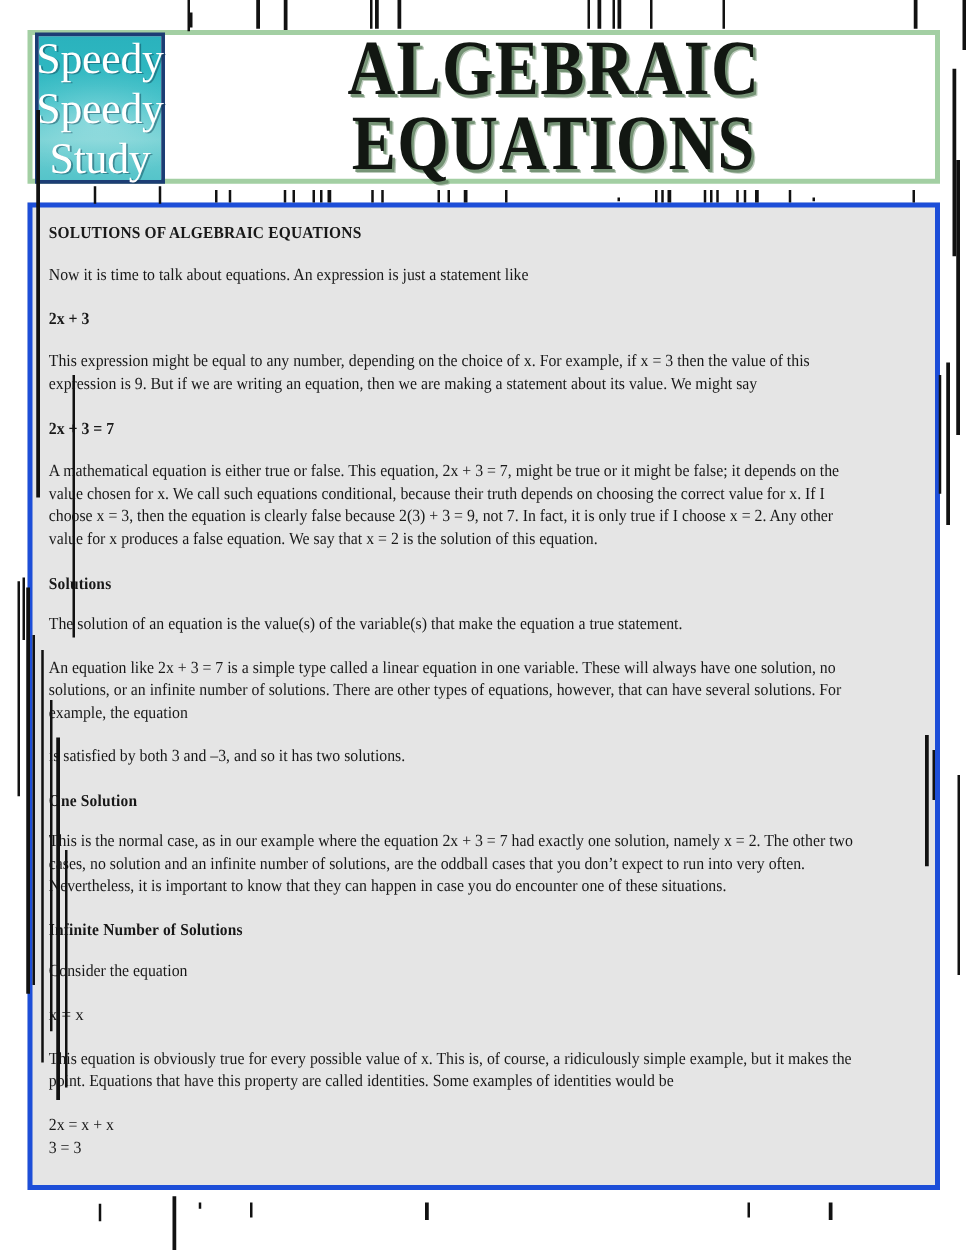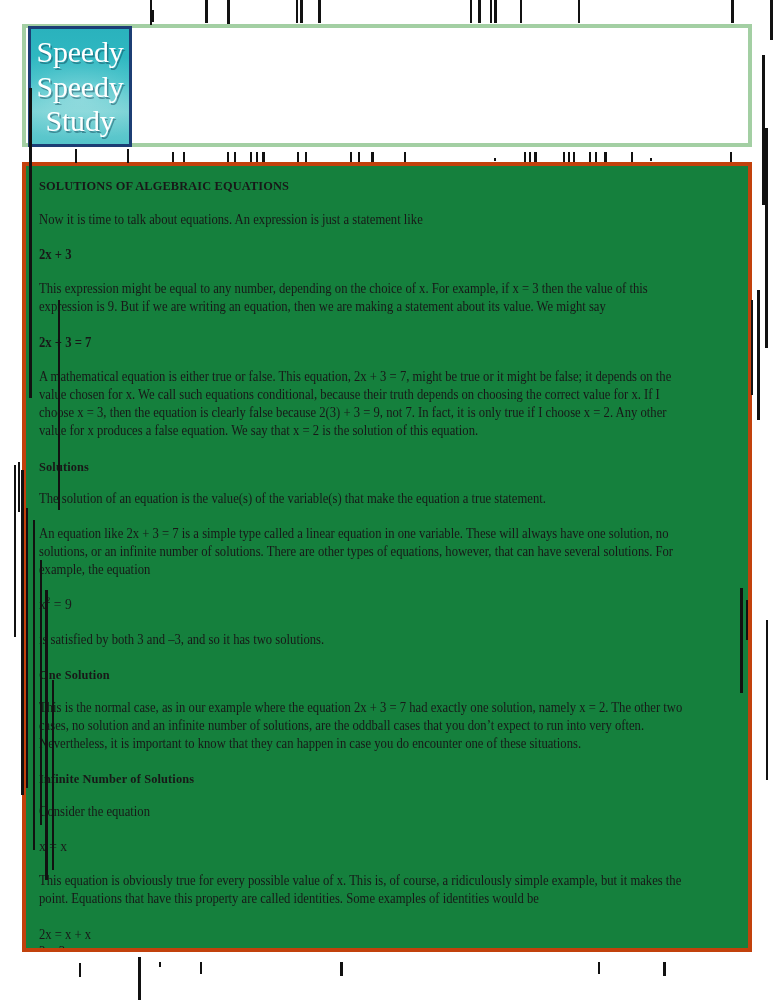--- a/index.html
+++ b/index.html
@@ -63,21 +63,21 @@
       linear-gradient(180deg, #2ab2bd 0%, #33bcc4 46%, #6ecfd2 72%, #55c4ca 100%);
     display: flex;
     flex-direction: column;
     align-items: center;
     justify-content: center;
     gap: 1px;
     z-index: 20;
   }
   #logo .logo-line {
     font-family: "Liberation Serif", serif;
-    font-size: 30px;
+    font-size: 35px;
     line-height: 1.12;
     color: #ffffff;
     text-shadow: 1.5px 1.5px 0 rgba(10,60,80,0.45);
     letter-spacing: -0.2px;
     white-space: nowrap;
   }
 
   
   #title-wrap {
     position: absolute;
@@ -105,23 +105,23 @@
   #title-line-1 { font-size: 53px; transform: scaleY(1.18); }
   #title-line-2 { font-size: 53px; transform: scaleY(1.18); margin-top: 11px; }
 
   
   #body-band {
     position: absolute;
     left: 22px;
     top: 162px;
     width: 730px;
     height: 790px;
-    border: 4px solid #c2410c;
+    border: 4px solid #1d4ed8;
     box-sizing: border-box;
-    background: #15803d;
+    background: #e5e5e5;
     z-index: 10;
     overflow: hidden;
   }
   #body-inner {
     padding: 12px 17px 0 13px;
   }
 
   .para, .heading, .eqn, .eqn-block {
     font-family: "Liberation Serif", serif;
     color: #181818;
@@ -173,20 +173,24 @@
 <div id="page">
 
   <div id="header-band"></div>
 
   <div id="logo">
     <div class="logo-line">Speedy</div>
     <div class="logo-line">Speedy</div>
     <div class="logo-line">Study</div>
   </div>
 
+  <div id="title-wrap">
+    <div class="title-line" id="title-line-1">ALGEBRAIC</div>
+    <div class="title-line" id="title-line-2">EQUATIONS</div>
+  </div>
 
   <div id="body-band">
     <div id="body-inner">
 
       <div class="heading">SOLUTIONS OF ALGEBRAIC EQUATIONS</div>
 
       <p class="para">Now it is time to talk about equations. An expression is just a statement like</p>
 
       <div class="eqn">2x + 3</div>
 
@@ -195,21 +199,20 @@
       <div class="eqn">2x + 3 = 7</div>
 
       <p class="para">A mathematical equation is either true or false. This equation, 2x + 3 = 7, might be true or it might be false; it depends on the value chosen for x. We call such equations conditional, because their truth depends on choosing the correct value for x. If I choose x = 3, then the equation is clearly false because 2(3) + 3 = 9, not 7. In fact, it is only true if I choose x = 2. Any other value for x produces a false equation. We say that x = 2 is the solution of this equation.</p>
 
       <div class="heading sub">Solutions</div>
 
       <p class="para">The solution of an equation is the value(s) of the variable(s) that make the equation a true statement.</p>
 
       <p class="para">An equation like 2x + 3 = 7 is a simple type called a linear equation in one variable. These will always have one solution, no solutions, or an infinite number of solutions. There are other types of equations, however, that can have several solutions. For example, the equation</p>
 
-      <div class="eqn-plain"><span>x</span><sup>2</sup><span> = 9</span></div>
 
       <p class="para">is satisfied by both 3 and –3, and so it has two solutions.</p>
 
       <div class="heading sub">One Solution</div>
 
       <p class="para">This is the normal case, as in our example where the equation 2x + 3 = 7 had exactly one solution, namely x = 2. The other two cases, no solution and an infinite number of solutions, are the oddball cases that you don’t expect to run into very often. Nevertheless, it is important to know that they can happen in case you do encounter one of these situations.</p>
 
       <div class="heading sub">Infinite Number of Solutions</div>
 
       <p class="para">Consider the equation</p>

